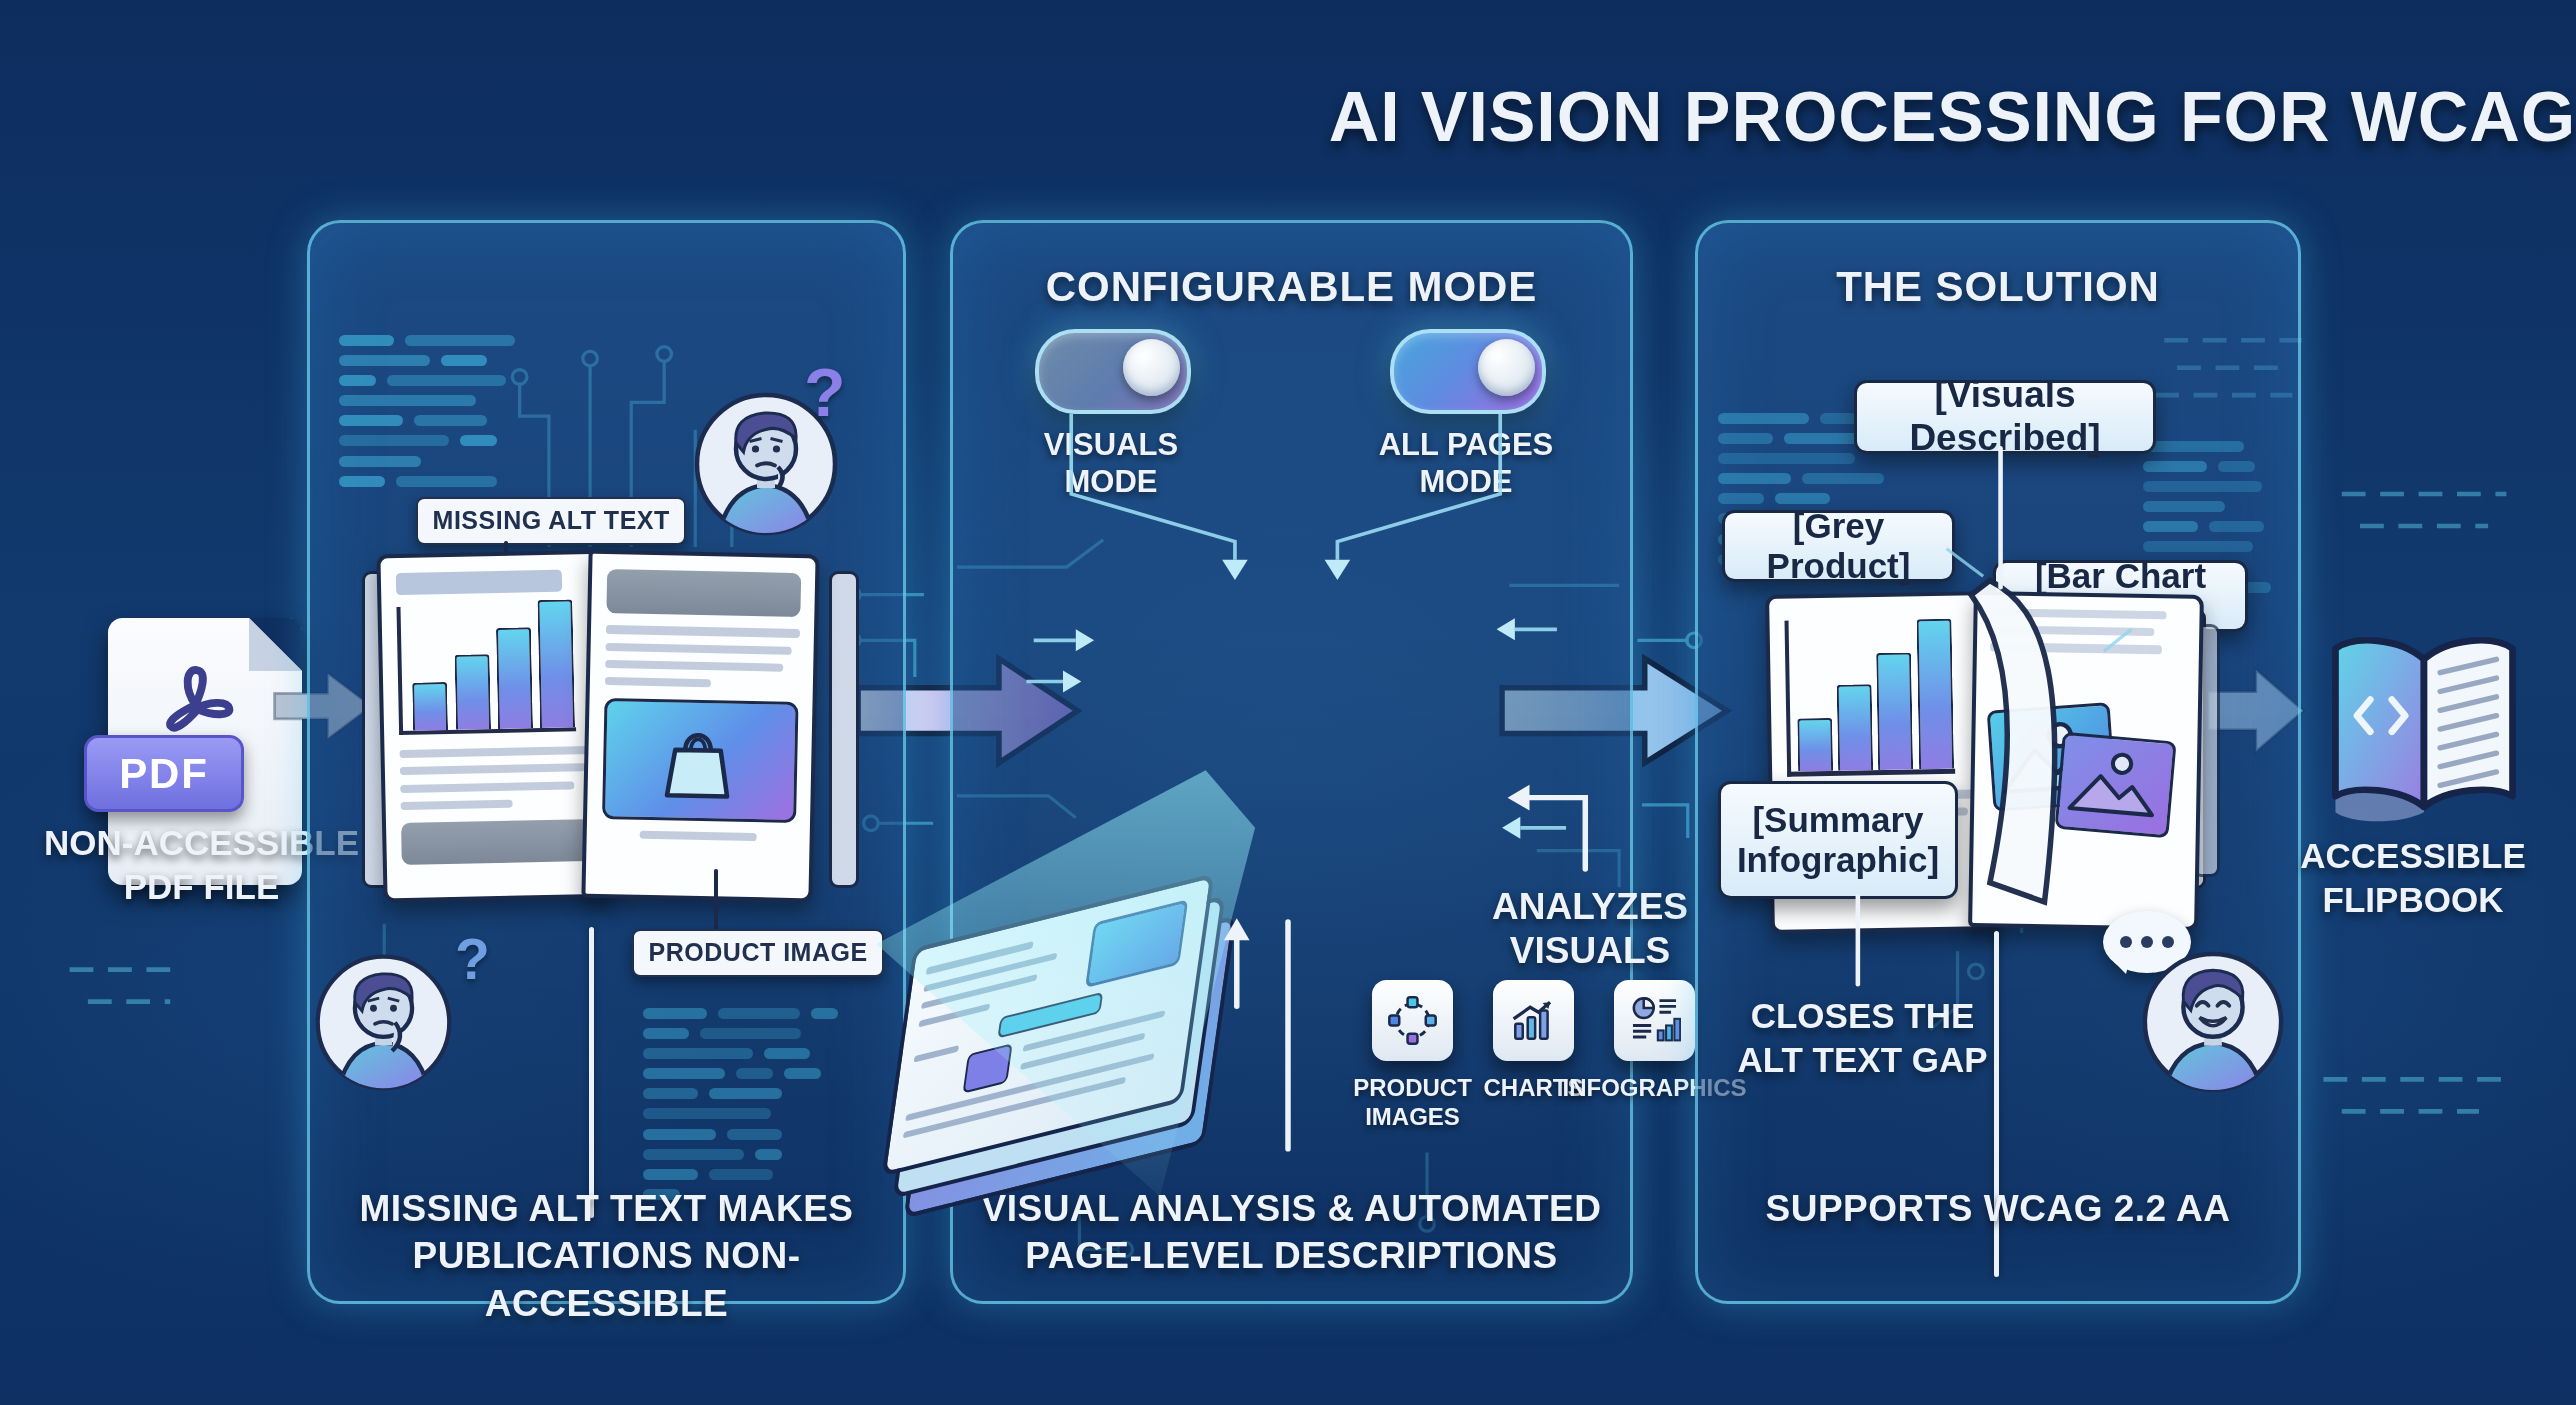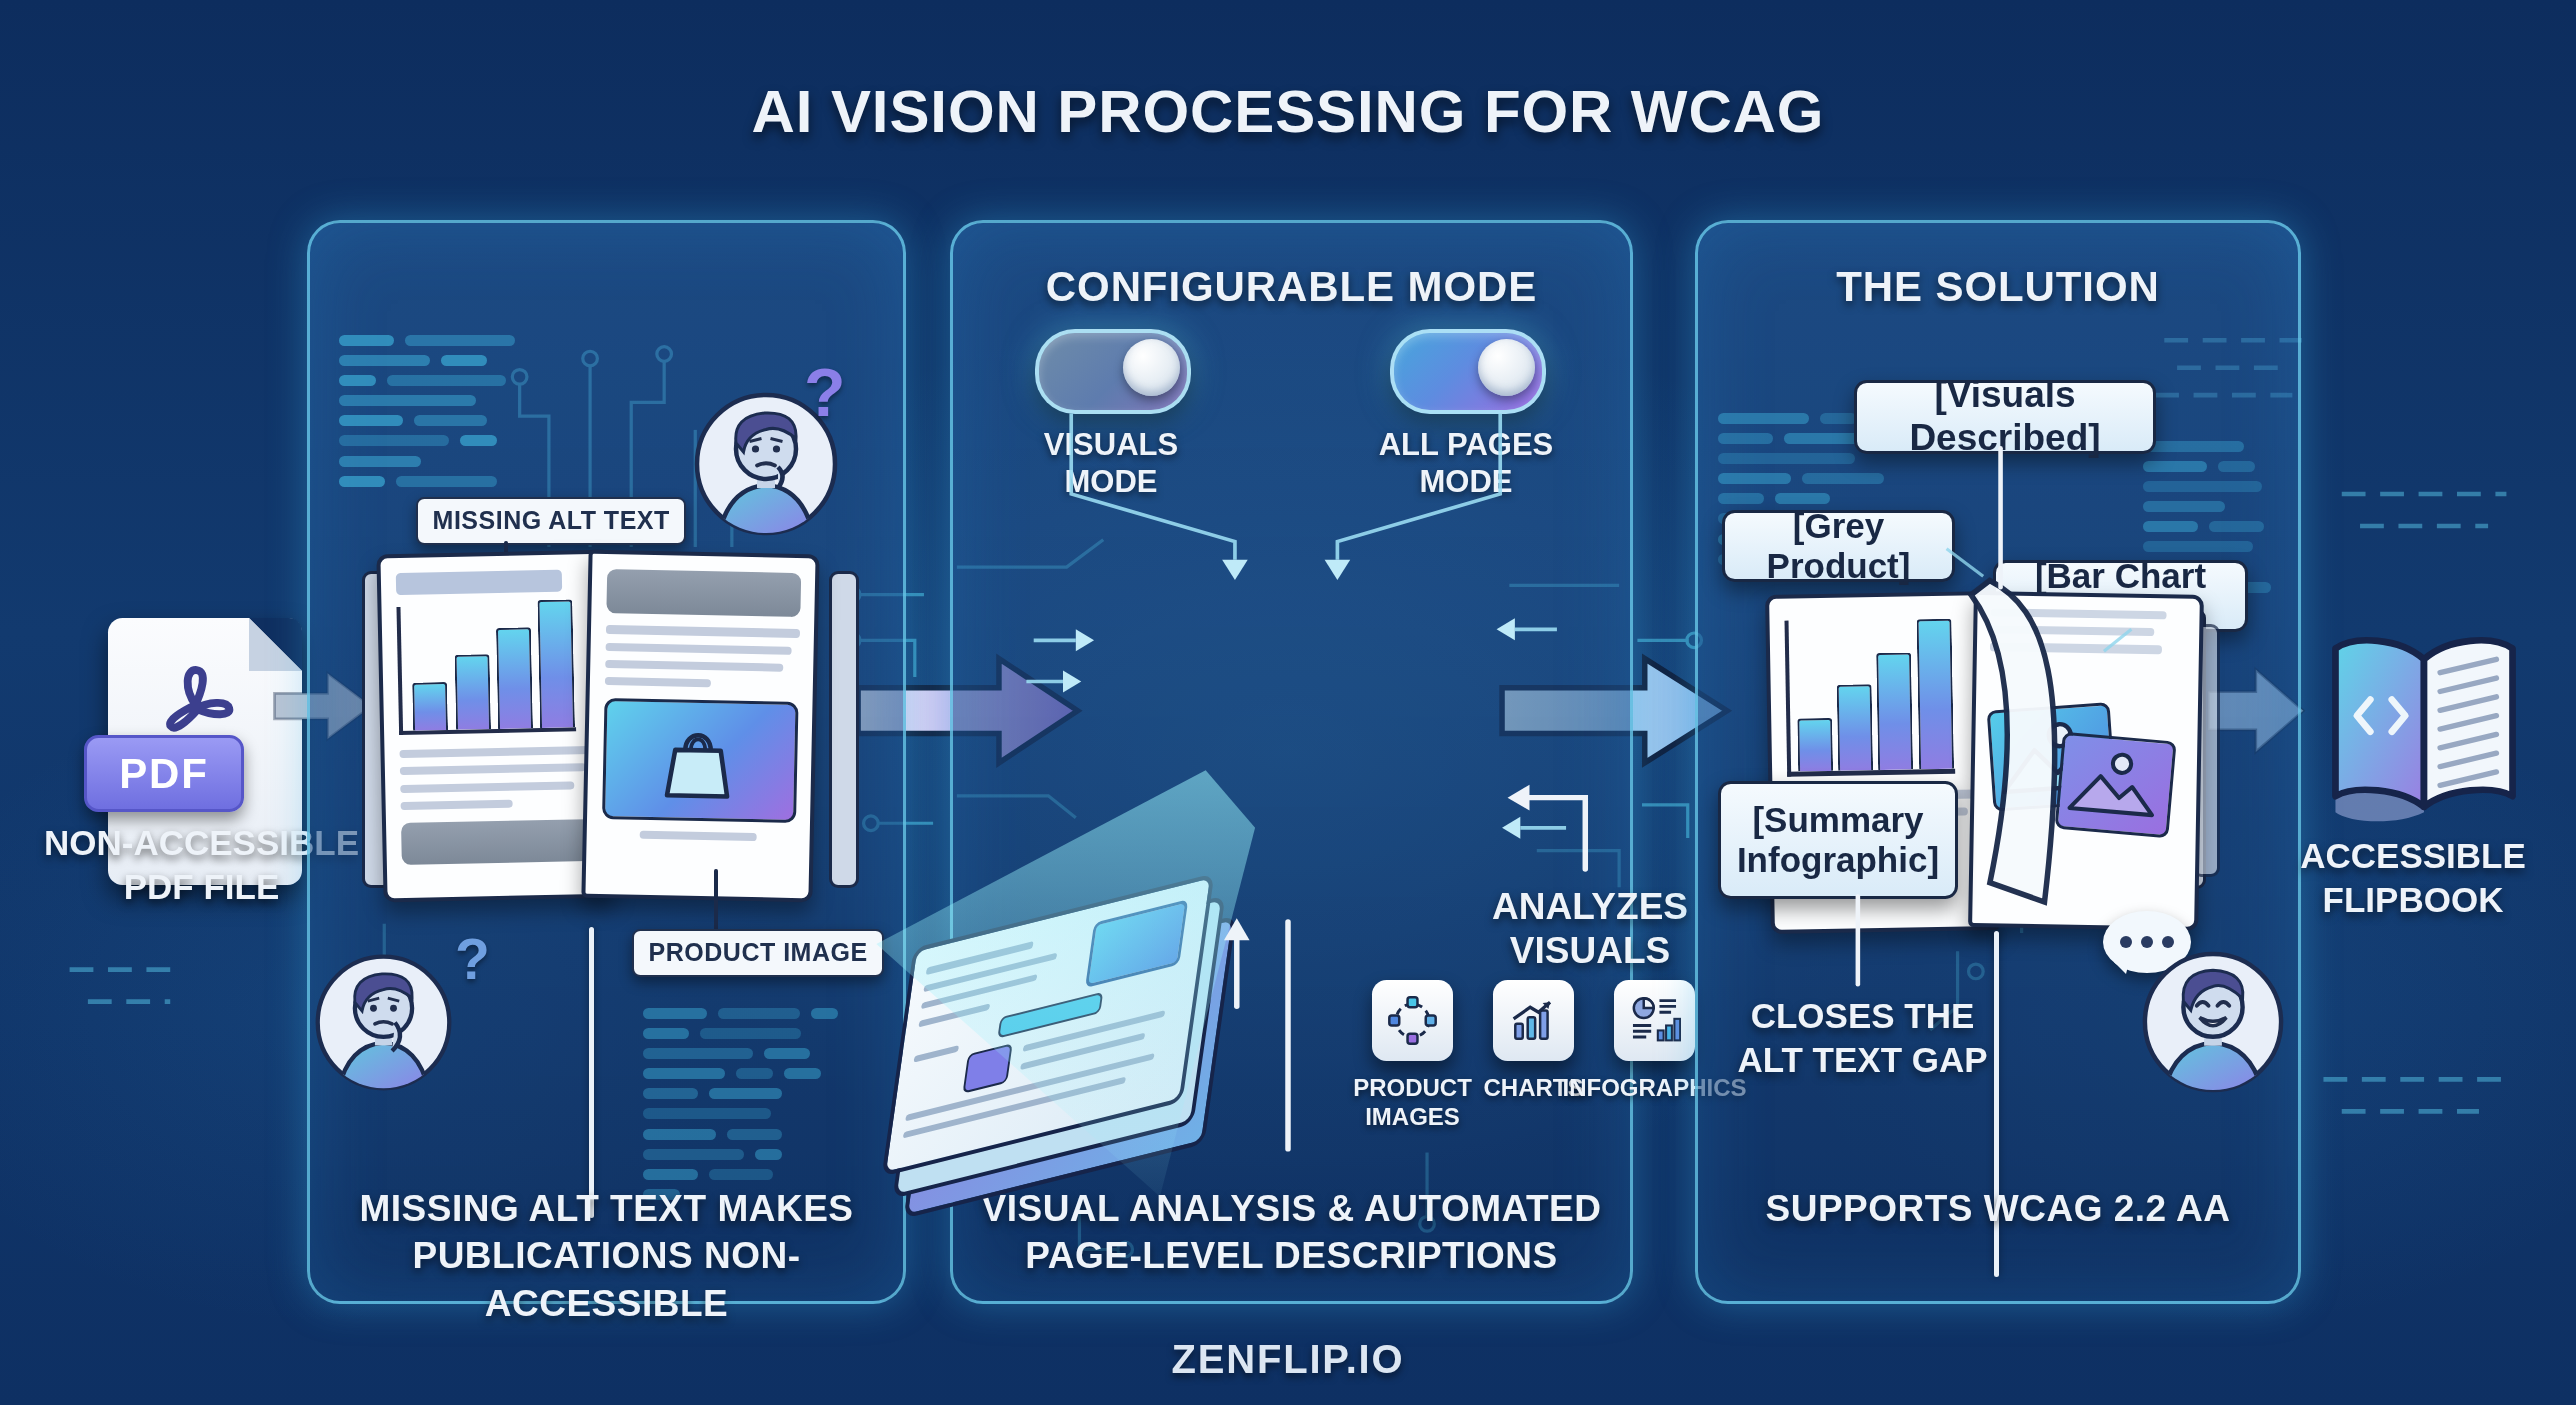--- a/index.html
+++ b/index.html
@@ -7,22 +7,22 @@
     font-family:"Liberation Sans",sans-serif;
     background:
       radial-gradient(1006px 640px at 1288px 750px, rgba(70,170,230,.20), transparent 70%),
       radial-gradient(640px 457px at 329px 1006px, rgba(50,140,210,.12), transparent 70%),
       radial-gradient(640px 457px at 2241px 1006px, rgba(50,140,210,.12), transparent 70%),
       linear-gradient(180deg,#0d2d5e 0%,#123a6f 45%,#0e3063 100%);}
   svg{display:block}
   .abs{position:absolute}
   .pre{white-space:pre-line}
   
-  .main-title{position:absolute;left:0;right:0;top:77px;text-align:center;color:#eef3f9;
-    font-size:60px;font-weight:700;letter-spacing:0.9px;text-shadow:0 5.5px 11px rgba(0,0,0,.55);}
+  .main-title{position:absolute;left:0;right:0;top:77px;text-align:right;color:#eef3f9;
+    font-size:70px;font-weight:700;letter-spacing:0.9px;text-shadow:0 5.5px 11px rgba(0,0,0,.55);}
   .footer{position:absolute;left:0;right:0;top:1337px;text-align:center;color:#dce6f2;
     font-size:40px;font-weight:700;letter-spacing:1.8px;text-shadow:0 3.7px 7.3px rgba(0,0,0,.5);}
   .panel{position:absolute;top:220px;height:1078px;border:3.7px solid rgba(110,210,240,.75);
     border-radius:33px;background:linear-gradient(180deg,rgba(42,98,160,.50),rgba(17,50,98,.55));
     box-shadow:0 0 38px rgba(60,180,235,.35), inset 0 0 73px rgba(40,130,200,.28);}
   .ptitle{position:absolute;left:0;right:0;top:40px;text-align:center;color:#eef3f9;
     font-size:42px;font-weight:700;letter-spacing:0.9px;text-shadow:0 3.7px 8.2px rgba(0,0,0,.55);}
   .cap{position:absolute;left:14.6px;right:14.6px;top:962px;text-align:center;color:#eef3f9;
     font-size:37px;line-height:1.28;font-weight:700;letter-spacing:0.5px;text-shadow:0 3.7px 8.2px rgba(0,0,0,.55);}
   .sidecap{position:absolute;text-align:center;color:#eef3f9;font-size:35px;line-height:1.25;
@@ -175,21 +175,20 @@
       <path d="M2560,540 h180"></path>
         <path d="M2580,575 h140"></path>
       <path d="M2540,1180 h200"></path>
         <path d="M2560,1215 h150"></path>
       <path d="M76,1060 h120"></path>
         <path d="M96,1095 h90"></path>
     </g>
   </svg>
 
   <div class="main-title">AI VISION PROCESSING FOR WCAG</div>
-  <div class="footer">ZENFLIP.IO</div>
 
   <div class="pdfpage">
     <div class="fold"></div>
     <svg class="abs" style="left:40px;top:24px" width="113" height="101" viewBox="0 0 100 90">
       <path d="M42,56 C32,42 33,24 43,25 C53,26 48,44 40,60 C54,53 70,52 72,59 C74,66 58,66 44,60 C35,70 24,80 20,75 C16,70 30,62 42,56 Z" fill="none" stroke="#3c3f8e" stroke-width="7" stroke-linejoin="round"></path>
     </svg>
     <div class="pdfbadge">PDF</div>
   </div>
   <div class="sidecap pre" style="left:37px;top:821px;width:329px">NON-ACCESSIBLE
 PDF FILE</div>

